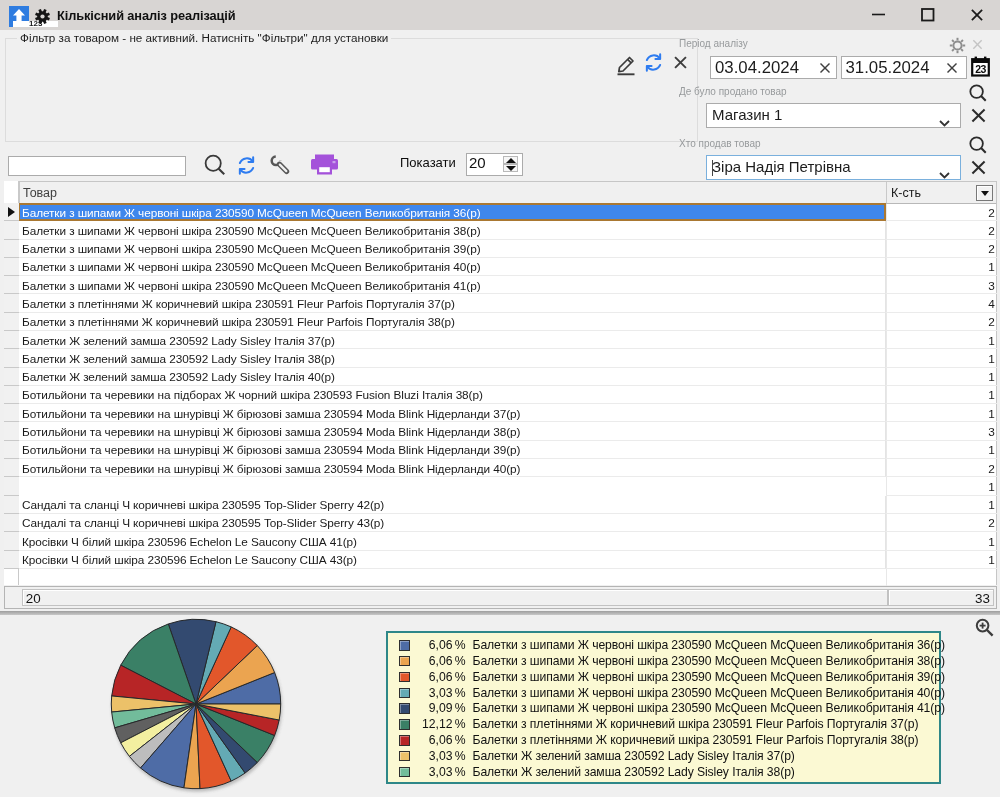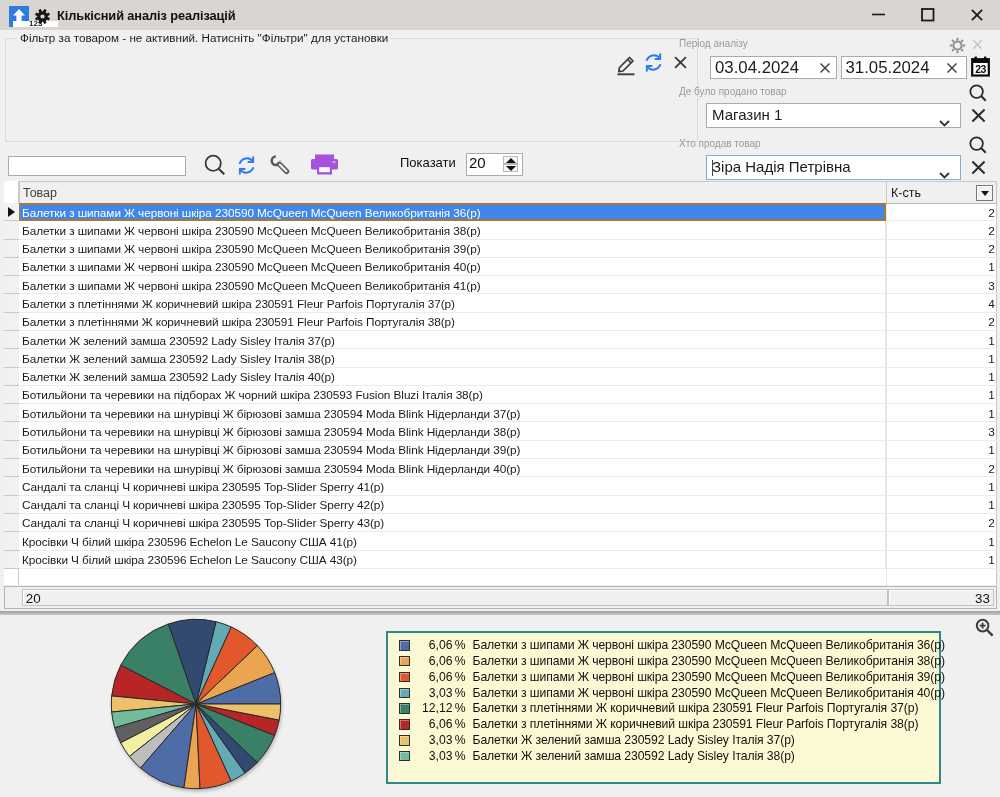--- a/index.html
+++ b/index.html
@@ -250,21 +250,20 @@
   </div>
 <div class="row ab" style="top:440.77px">
     <div class="rtxt">Ботильйони та черевики на шнурівці Ж бірюзові замша 230594 Moda Blink Нідерланди 39(р)</div>
     <div class="rqty">1</div>
   </div>
 <div class="row ab" style="top:459.06px">
     <div class="rtxt">Ботильйони та черевики на шнурівці Ж бірюзові замша 230594 Moda Blink Нідерланди 40(р)</div>
     <div class="rqty">2</div>
   </div>
 <div class="row ab" style="top:477.35px">
-    <div class="rtxt">Сандалі та сланці Ч коричневі шкіра 230595 Top-Slider Sperry 41(р)</div>
     <div class="rqty">1</div>
   </div>
 <div class="row ab" style="top:495.64px">
     <div class="rtxt">Сандалі та сланці Ч коричневі шкіра 230595 Top-Slider Sperry 42(р)</div>
     <div class="rqty">1</div>
   </div>
 <div class="row ab" style="top:513.93px">
     <div class="rtxt">Сандалі та сланці Ч коричневі шкіра 230595 Top-Slider Sperry 43(р)</div>
     <div class="rqty">2</div>
   </div>
@@ -334,20 +333,21 @@
     <path d="M195.7,704 L244.83,772.99 A84.7,84.7 0 0 0 257.00,762.45 Z" fill="#334a70" stroke="#26282a" stroke-width="1"></path>
     <path d="M195.7,704 L257.00,762.45 A84.7,84.7 0 0 0 274.33,735.48 Z" fill="#3a8066" stroke="#26282a" stroke-width="1"></path>
     <path d="M195.7,704 L274.33,735.48 A84.7,84.7 0 0 0 278.87,720.03 Z" fill="#b72526" stroke="#26282a" stroke-width="1"></path>
     <path d="M195.7,704 L278.87,720.03 A84.7,84.7 0 0 0 280.40,704.00 Z" fill="#ecc169" stroke="#26282a" stroke-width="1"></path>
   </svg>
 <div class="legendbox">
     <div class="lrow"><span class="lsq" style="background:#4e6ca6"></span><span class="lnum">6,06</span><span style="display:inline-block;width:2.2px"></span>%<span style="display:inline-block;width:7px"></span><span class="ltxt">Балетки з шипами Ж червоні шкіра 230590 McQueen McQueen Великобританія 36(р)</span></div>
     <div class="lrow"><span class="lsq" style="background:#eba450"></span><span class="lnum">6,06</span><span style="display:inline-block;width:2.2px"></span>%<span style="display:inline-block;width:7px"></span><span class="ltxt">Балетки з шипами Ж червоні шкіра 230590 McQueen McQueen Великобританія 38(р)</span></div>
     <div class="lrow"><span class="lsq" style="background:#e2572b"></span><span class="lnum">6,06</span><span style="display:inline-block;width:2.2px"></span>%<span style="display:inline-block;width:7px"></span><span class="ltxt">Балетки з шипами Ж червоні шкіра 230590 McQueen McQueen Великобританія 39(р)</span></div>
     <div class="lrow"><span class="lsq" style="background:#64aab4"></span><span class="lnum">3,03</span><span style="display:inline-block;width:2.2px"></span>%<span style="display:inline-block;width:7px"></span><span class="ltxt">Балетки з шипами Ж червоні шкіра 230590 McQueen McQueen Великобританія 40(р)</span></div>
+    <div class="lrow"><span class="lsq" style="background:#334a70"></span><span class="lnum">9,09</span><span style="display:inline-block;width:2.2px"></span>%<span style="display:inline-block;width:7px"></span><span class="ltxt">Балетки з шипами Ж червоні шкіра 230590 McQueen McQueen Великобританія 41(р)</span></div>
     <div class="lrow"><span class="lsq" style="background:#3a8066"></span><span class="lnum">12,12</span><span style="display:inline-block;width:2.2px"></span>%<span style="display:inline-block;width:7px"></span><span class="ltxt">Балетки з плетіннями Ж коричневий шкіра 230591 Fleur Parfois Португалія 37(р)</span></div>
     <div class="lrow"><span class="lsq" style="background:#b72526"></span><span class="lnum">6,06</span><span style="display:inline-block;width:2.2px"></span>%<span style="display:inline-block;width:7px"></span><span class="ltxt">Балетки з плетіннями Ж коричневий шкіра 230591 Fleur Parfois Португалія 38(р)</span></div>
     <div class="lrow"><span class="lsq" style="background:#ecc169"></span><span class="lnum">3,03</span><span style="display:inline-block;width:2.2px"></span>%<span style="display:inline-block;width:7px"></span><span class="ltxt">Балетки Ж зелений замша 230592 Lady Sisley Італія 37(р)</span></div>
     <div class="lrow"><span class="lsq" style="background:#72bc9b"></span><span class="lnum">3,03</span><span style="display:inline-block;width:2.2px"></span>%<span style="display:inline-block;width:7px"></span><span class="ltxt">Балетки Ж зелений замша 230592 Lady Sisley Італія 38(р)</span></div>
   </div>
 <svg class="ab" style="left:974px;top:616.5px" width="22" height="22">
     <circle cx="8.6" cy="8.6" r="5.8" fill="none" stroke="#3d3d3d" stroke-width="2"></circle>
     <line x1="5.6" y1="8.6" x2="11.6" y2="8.6" stroke="#3d3d3d" stroke-width="1.8"></line>
     <line x1="8.6" y1="5.6" x2="8.6" y2="11.6" stroke="#3d3d3d" stroke-width="1.8"></line>
     <line x1="13" y1="13" x2="18.6" y2="18.6" stroke="#3d3d3d" stroke-width="2.4"></line>

